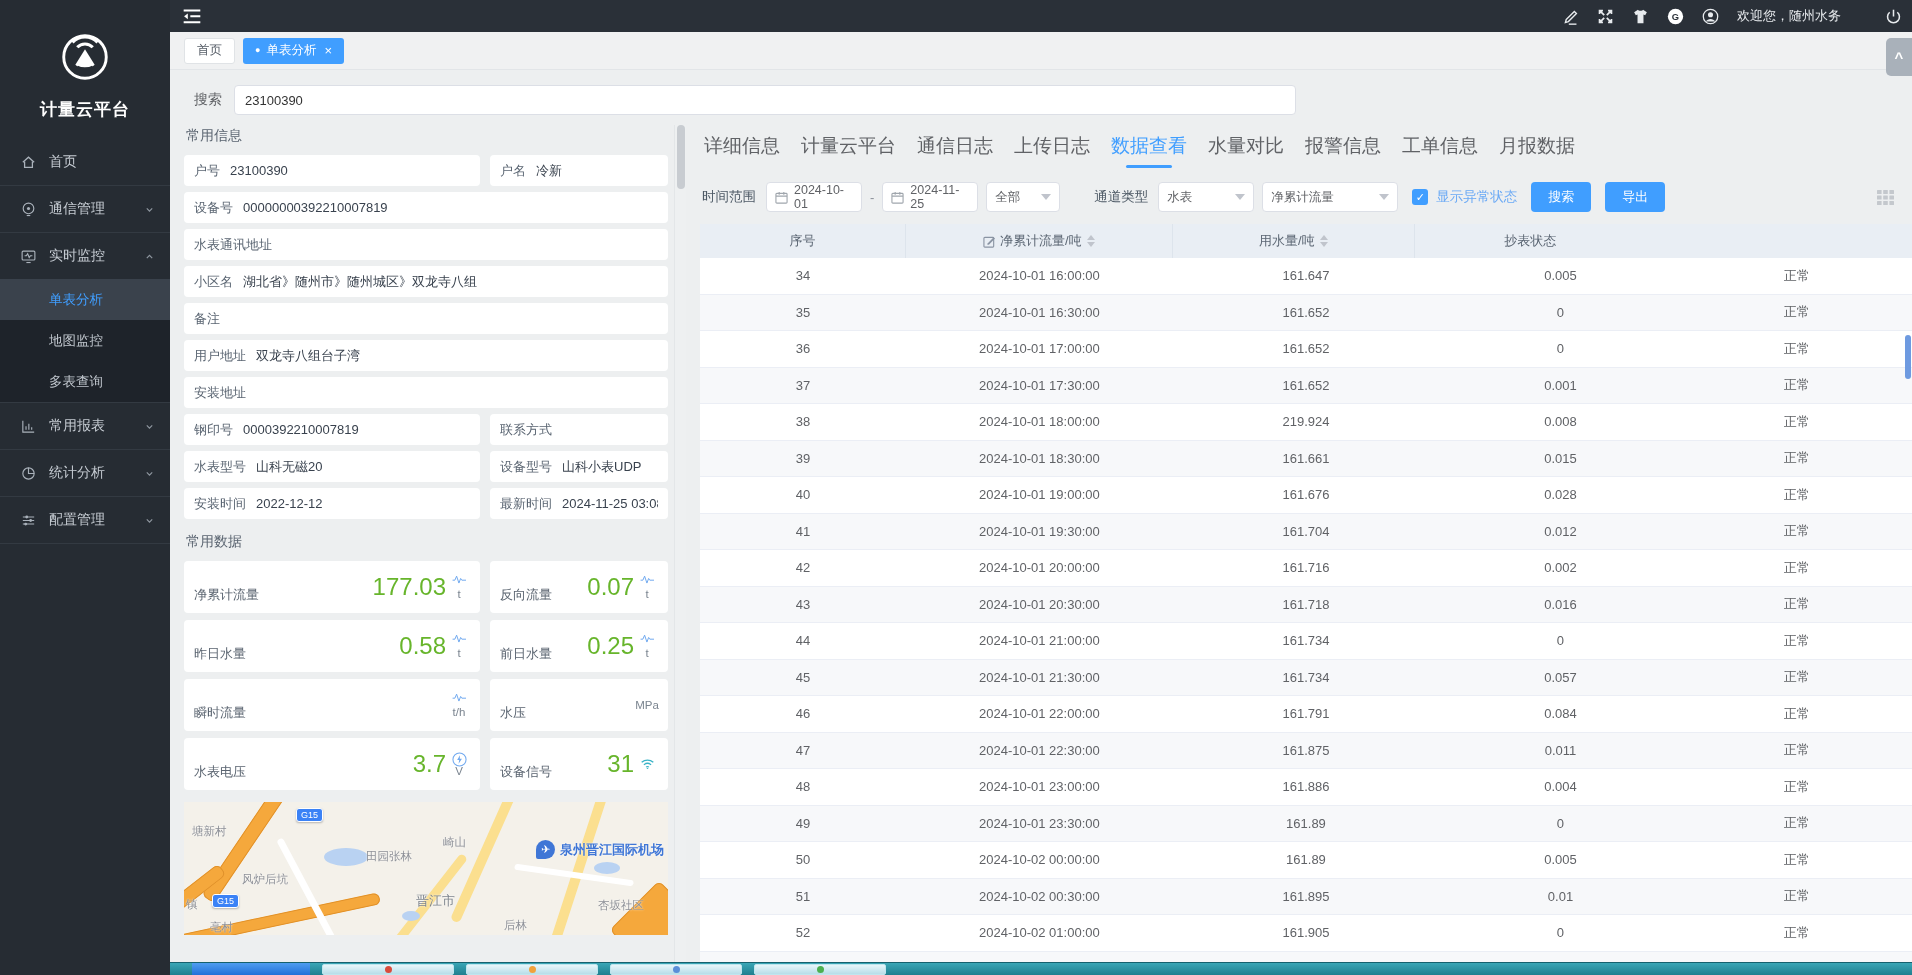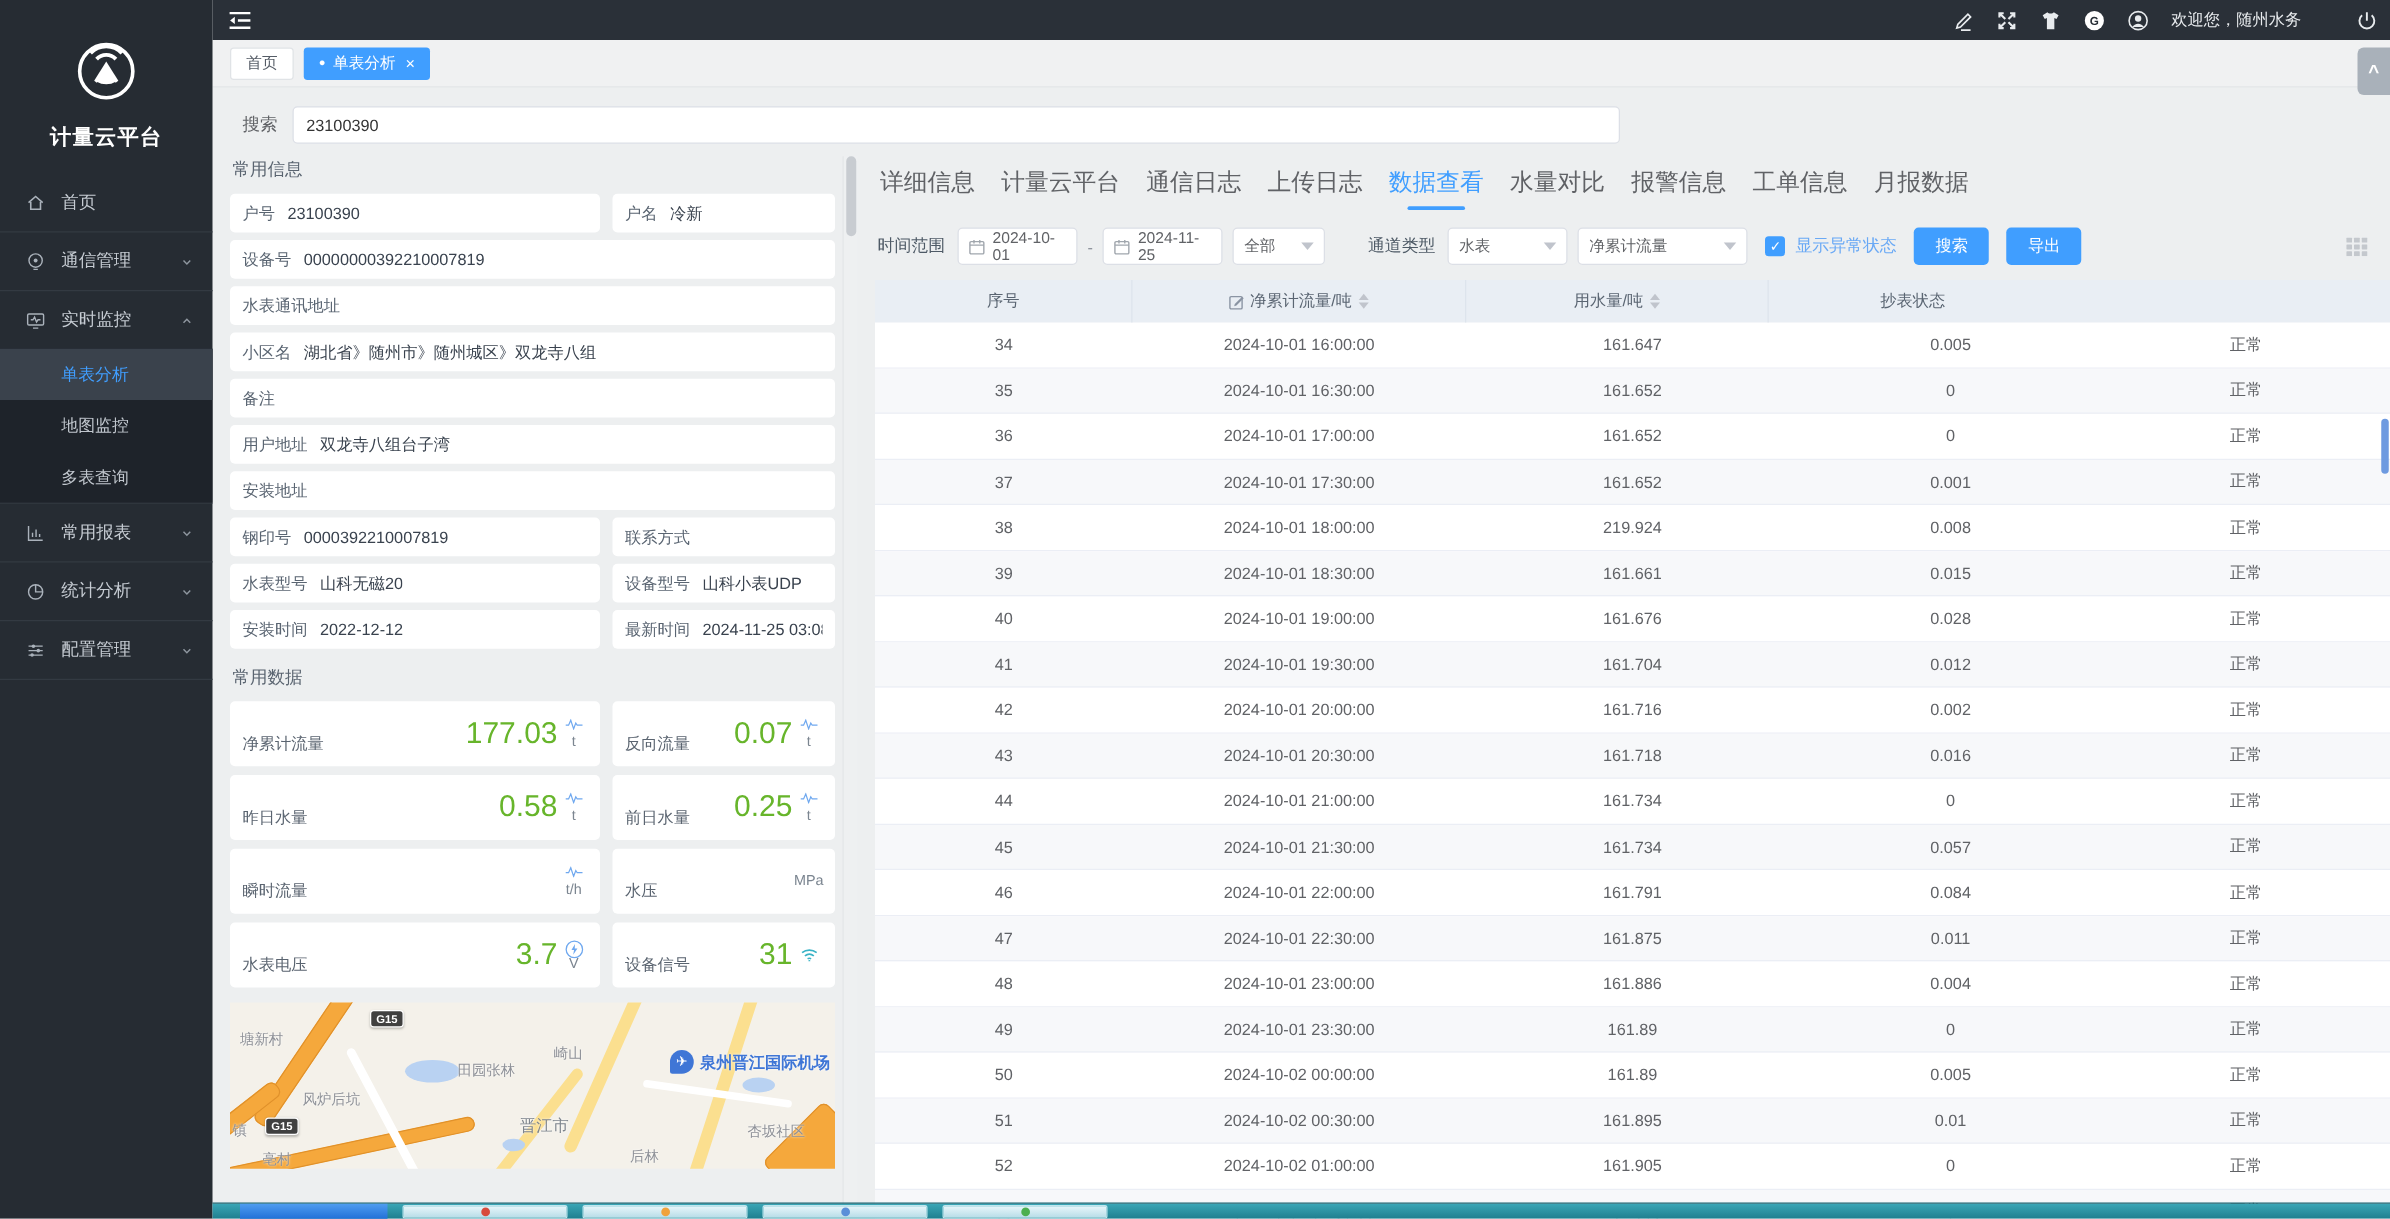--- a/index.html
+++ b/index.html
@@ -68,21 +68,21 @@
 
   
   .map{margin-top:12px;width:484px;height:133px;position:relative;overflow:hidden;background:#f4f1ea}
   .road{position:absolute;border-radius:6px}
   .road.orange{background:#f5a83c;box-shadow:0 0 0 1px #e0912b inset}
   .road.yellow{background:#fbdf8f}
   .road.white{background:#ffffff}
   .water{position:absolute;background:#b9d2f2;border-radius:50%}
   .map-label{position:absolute;font-size:11.5px;color:#8d9097;text-shadow:0 0 2px #fff;white-space:nowrap}
   .map-label.big{font-size:13px;color:#7e858d}
-  .g15{position:absolute;background:#404040;border:1.5px solid #fff;border-radius:3px;color:#fff;font-size:9px;font-weight:bold;padding:1px 4px;box-shadow:0 1px 2px rgba(0,0,0,.25)}
+  .g15{position:absolute;background:#3b82f6;border:1.5px solid #fff;border-radius:3px;color:#fff;font-size:9px;font-weight:normal;padding:1px 4px;box-shadow:0 1px 2px rgba(0,0,0,.25)}
   .airport{position:absolute;display:flex;align-items:center;gap:5px}
   .airport .pin{width:19px;height:19px;border-radius:50% 50% 50% 2px;background:#3f76d6;color:#fff;display:flex;align-items:center;justify-content:center;font-size:11px;flex:none}
   .airport .alabel{font-size:13px;color:#3f76d6;font-weight:bold;text-shadow:0 0 2px #fff;white-space:nowrap}
 
   
   .v-scroll{width:12px;background:#eef0f1;border-left:1px solid #e3e6e8;margin-left:6px;flex:none;position:relative}
   .v-thumb{position:absolute;top:0;left:2px;width:8px;height:64px;border-radius:4px;background:#c8ccd1}
 
   
   .right-panel{flex:1;margin-left:14px;position:relative;min-width:0}

